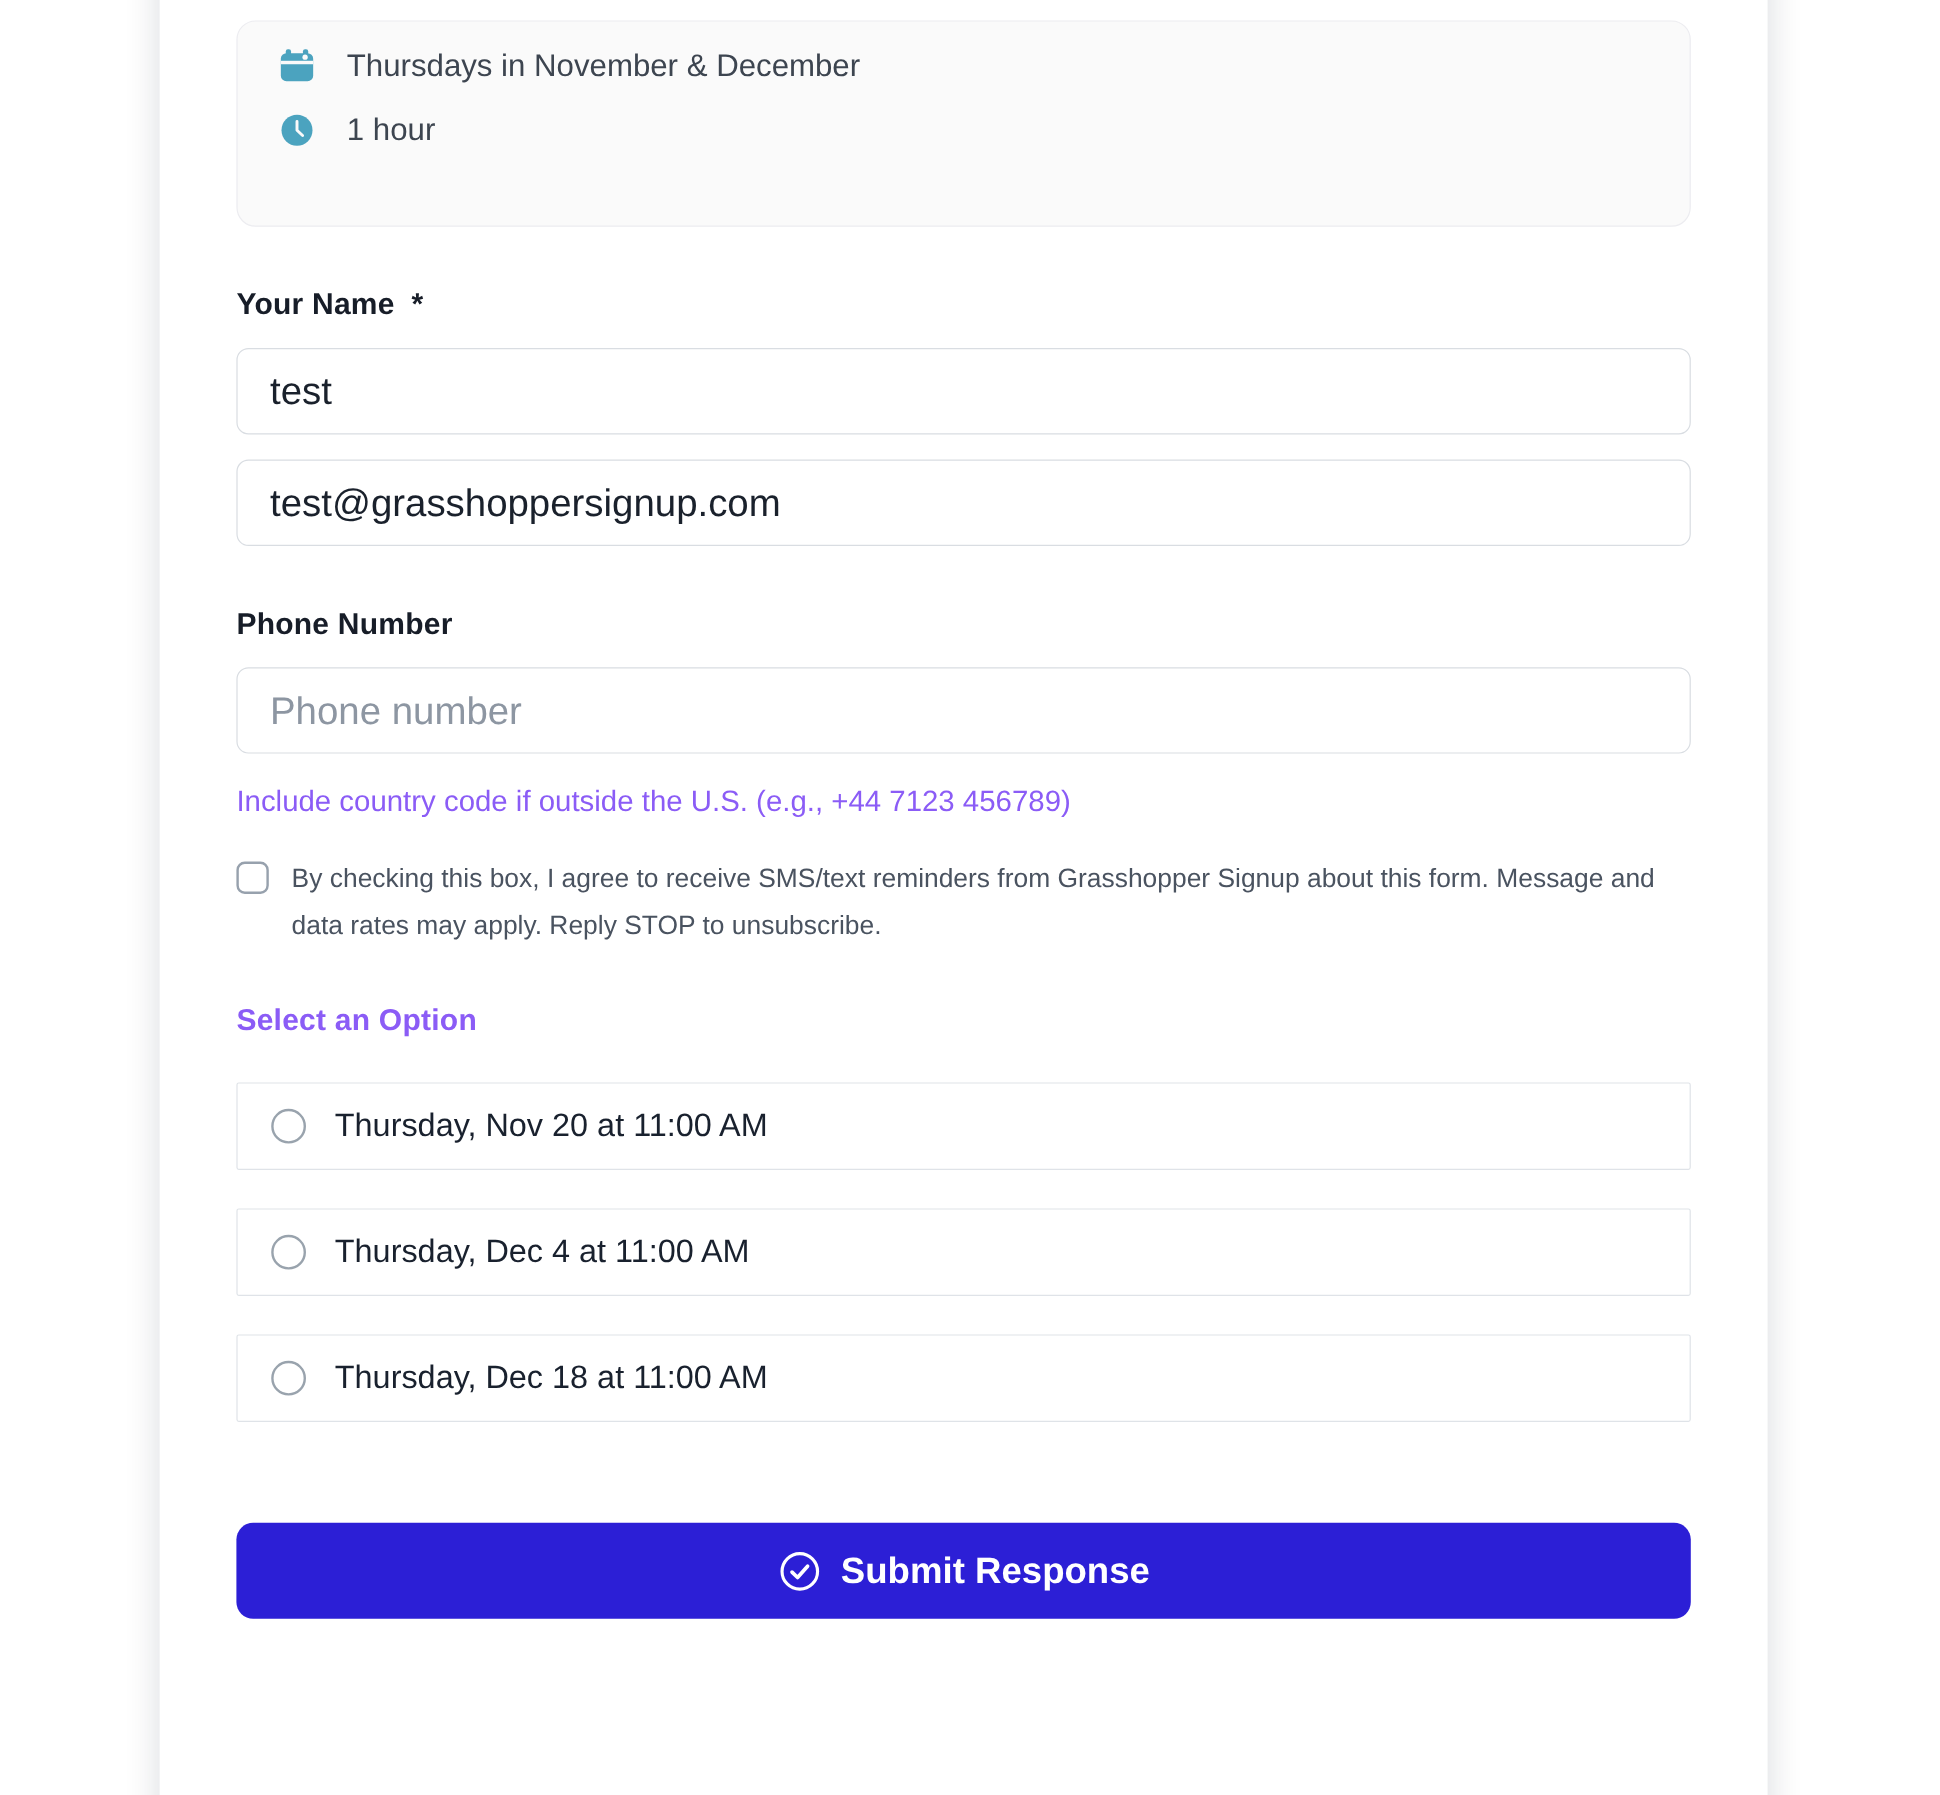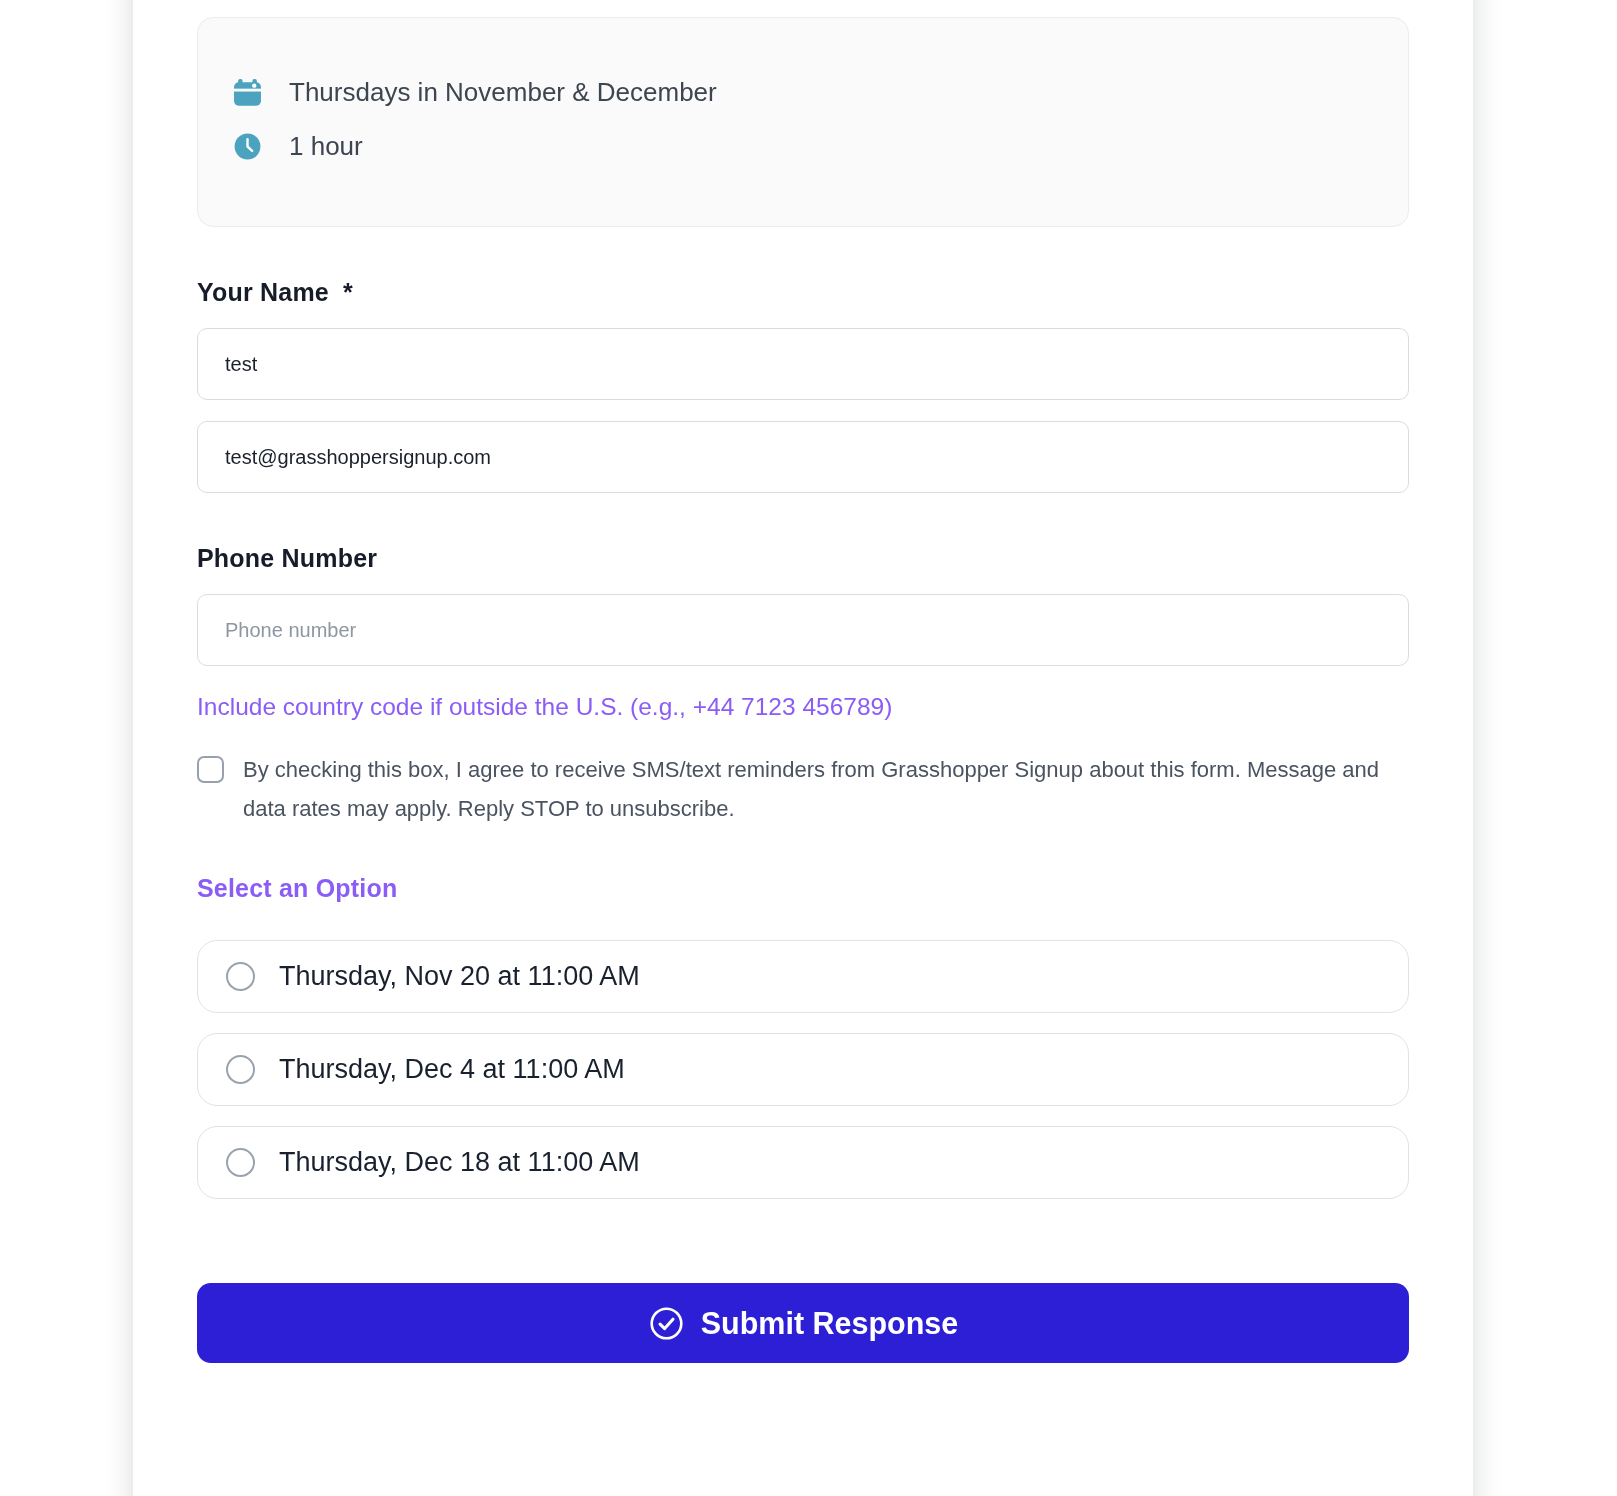--- a/index.html
+++ b/index.html
@@ -19,21 +19,21 @@
     background: #ffffff;
     box-shadow: 0 0 28px rgba(15, 23, 42, 0.16);
     padding: 40px 64px 0 64px;
   }
   
   .info-card {
     margin-top: 17px;
     background: #fafafa;
     border: 1px solid #ececf0;
     border-radius: 16px;
-    padding: 54px 34px 46px 33px;
+    padding: 16px 34px 46px 33px;
     color: #3d4550;
     font-size: 26px;
   }
   .info-row {
     display: flex;
     align-items: center;
     gap: 25px;
     margin-bottom: 14px;
     line-height: 40px;
   }
@@ -69,21 +69,21 @@
   .req { margin-left: 14px; font-weight: 700; color: #171d28; }
   .text-input {
     display: block;
     width: 100%;
     height: 72px;
     margin-top: 21px;
     border: 1px solid #d9dde2;
     border-radius: 10px;
     background: #ffffff;
     font-family: inherit;
-    font-size: 20px;
+    font-size: 32px;
     color: #1a212c;
     padding: 0 27px;
     outline: none;
   }
   .text-input::placeholder { color: #8d96a2; }
   .helper {
     margin-top: 27px;
     font-size: 24.5px;
     color: #8b5cf6;
   }
@@ -116,24 +116,24 @@
     color: #8b5cf6;
     letter-spacing: 0.2px;
   }
   .options { margin-top: 37px; }
   .option {
     display: flex;
     align-items: center;
     gap: 24px;
     height: 73px;
     border: 1px solid #dfe3e8;
-    border-radius: 20px;
+    border-radius: 2px;
     background: #ffffff;
     padding: 0 28px;
-    margin-bottom: 20px;
+    margin-bottom: 32px;
     cursor: pointer;
   }
   .radio {
     width: 29px;
     height: 29px;
     flex: none;
     border: 2px solid #99a3ad;
     border-radius: 50%;
     background: #ffffff;
   }

